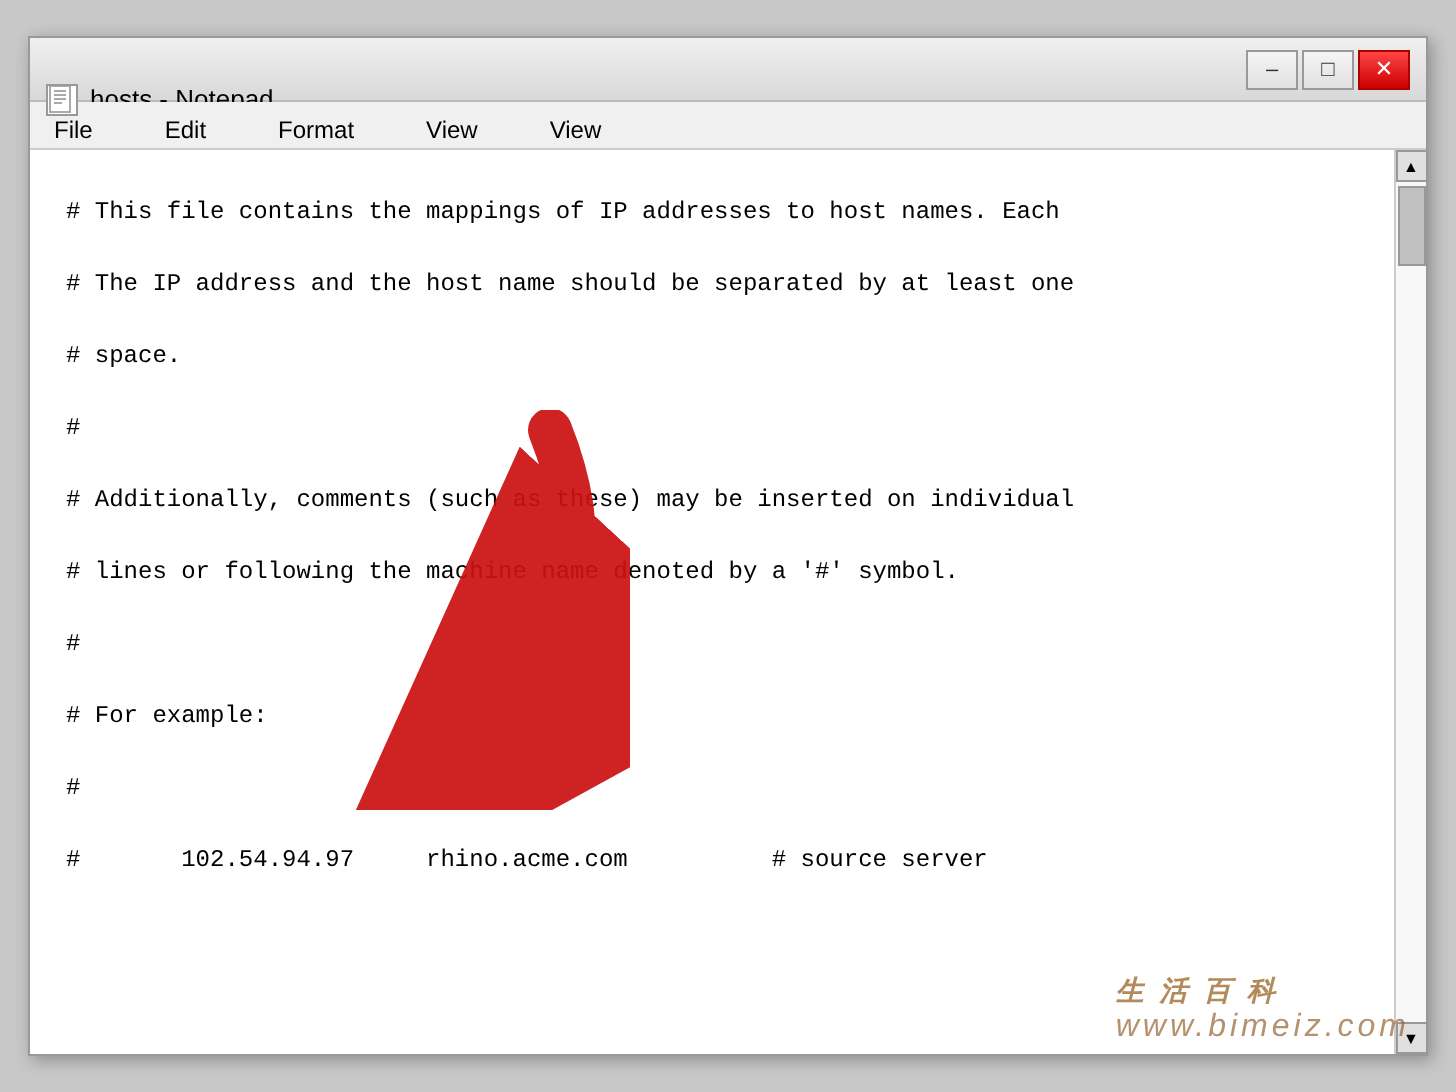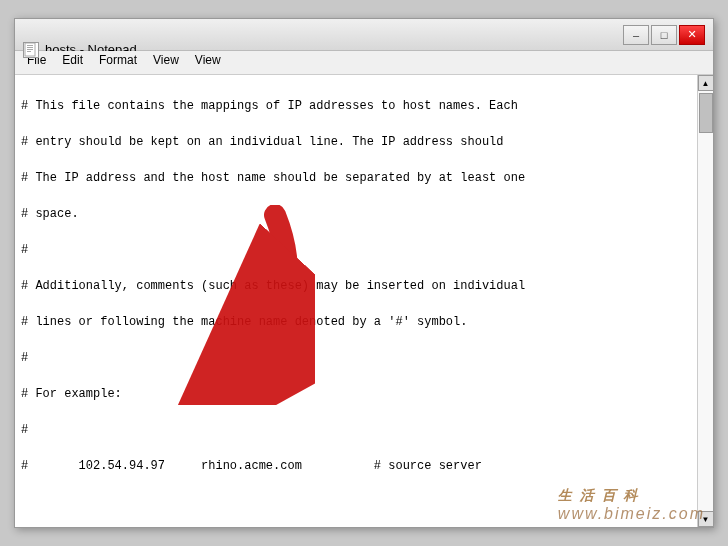--- a/index.html
+++ b/index.html
@@ -70,24 +70,24 @@
     }
     .tb-btn.close {
       background: linear-gradient(to bottom, #f44, #c00);
       color: white;
       border-color: #a00;
     }
     .menu-bar {
       height: 24px;
       background: #f0f0f0;
       display: flex;
-      align-items: flex-start;
+      align-items: flex-end;
       padding: 0 4px;
       border-bottom: 1px solid #ccc;
-      gap: 0;
+      gap: 20px;
     }
     .menu-item {
       padding: 2px 8px;
       font-size: 12px;
       color: #000;
       cursor: pointer;
     }
     .editor-area {
       flex: 1;
       display: flex;
@@ -135,20 +135,21 @@
       width: 14px;
       height: 40px;
       background: #c0c0c0;
       border: 1px solid #999;
       position: absolute;
       top: 2px;
       left: 1px;
     }
     .line {
       display: block;
+      margin-left: 12px;
     }
     .arrow-overlay {
       position: absolute;
       top: 130px;
       left: 140px;
       width: 160px;
       height: 200px;
       pointer-events: none;
     }
     .watermark {
@@ -204,21 +205,20 @@
     <span class="menu-item">File</span>
     <span class="menu-item">Edit</span>
     <span class="menu-item">Format</span>
     <span class="menu-item">View</span>
     <span class="menu-item">View</span>
   </div>
 
   <div class="editor-area">
     <div class="text-content">
 <span class="line"># This file contains the mappings of IP addresses to host names. Each</span>
-<span class="line"># entry should be kept on an individual line. The IP address should</span>
 <span class="line"># The IP address and the host name should be separated by at least one</span>
 <span class="line"># space.</span>
 <span class="line">#</span>
 <span class="line"># Additionally, comments (such as these) may be inserted on individual</span>
 <span class="line"># lines or following the machine name denoted by a '#' symbol.</span>
 <span class="line">#</span>
 <span class="line"># For example:</span>
 <span class="line">#</span>
 <span class="line">#       102.54.94.97     rhino.acme.com          # source server</span>
 

